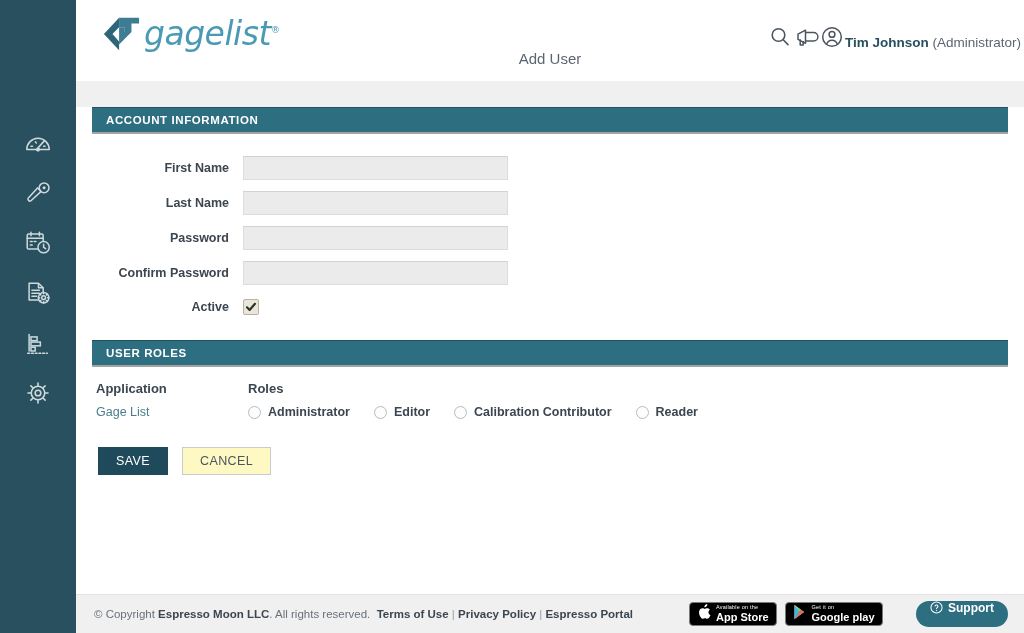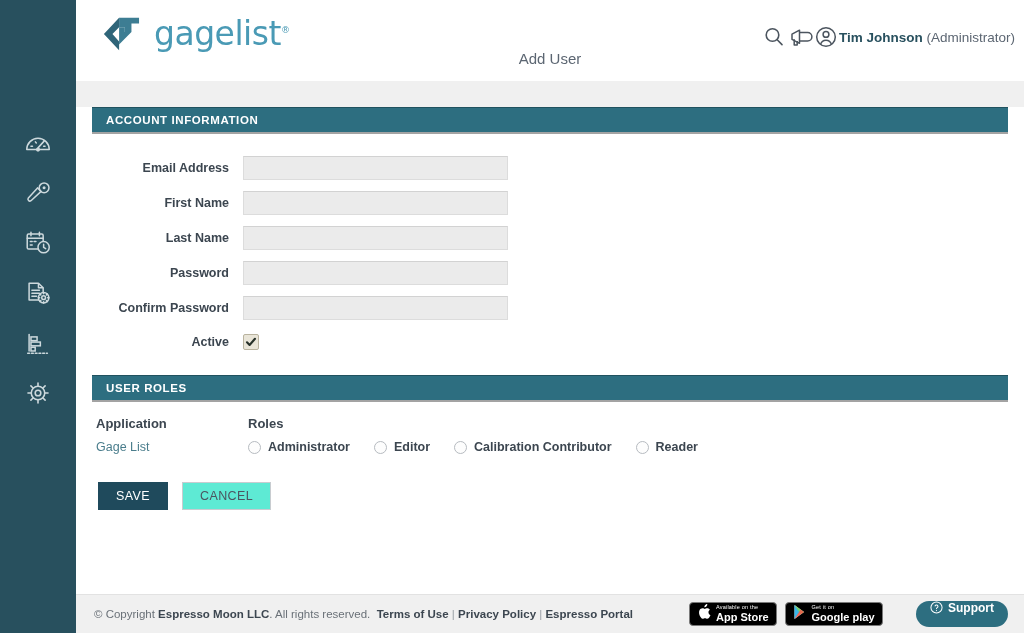--- a/index.html
+++ b/index.html
@@ -30,22 +30,23 @@
   .side-icon svg { display: block; }
 
   
   .topbar {
     position: absolute; left: 76px; top: 0;
     width: 948px; height: 81px;
     background: #ffffff;
   }
   .logo {
     position: absolute; left: 24px; top: 14px;
-    display: flex; align-items: center; gap: 12px;
-    cursor: pointer;
+    display: flex; align-items: center; gap: 2px;
+    cursor: pointer;
+    font-style: italic;
   }
   .logo-mark { width: 42px; height: 38px; display:block; }
   .logo-text {
     font-size: 33px;
     color: #4a9ab5;
     letter-spacing: -0.5px;
     font-weight: 400;
     position: relative;
     font-family: "DejaVu Sans", sans-serif;
   }
@@ -58,22 +59,22 @@
   .page-title {
     position: absolute;
     left: 0; right: 0; top: 50px;
     text-align: center;
     font-size: 15px;
     color: #5c6672;
     font-weight: 400;
   }
 
   .header-right {
-    position: absolute; right: 9px; top: 24px;
-    display: flex; align-items: center; 
+    position: absolute; right: 3px; top: 24px;
+    display: flex; align-items: flex-end; 
   }
   .hdr-icon { width: 26px; height: 26px; cursor: pointer; display:block; }
   .user-name {
     font-size: 13.5px; color: #28505e; white-space: nowrap;
     cursor: pointer;
   }
   .user-name b { font-weight: bold; }
   .user-role { color: #5c6672; font-weight: 400; }
 
   
@@ -172,21 +173,21 @@
     font-size: 12.5px;
     letter-spacing: 0.4px;
     display: flex; align-items: center; justify-content: center;
     cursor: pointer;
     font-family: "Liberation Sans", sans-serif;
   }
   .btn-save {
     background: #1f4a5c; color: #ffffff; border: 1px solid #1f4a5c;
   }
   .btn-cancel {
-    background: #5eead4; color: #4c5560; border: 1px solid #c8ccd0;
+    background: #fef9c3; color: #4c5560; border: 1px solid #c8ccd0;
   }
 
   
   .footer {
     position: absolute; left: 76px; top: 594px;
     width: 948px; height: 39px;
     background: #f0f0f0;
     border-top: 1px solid #e2e2e2;
     display: flex; align-items: center;
   }
@@ -349,24 +350,20 @@
 
   <div class="grey-band"></div>
 
   <main class="content">
     <div class="panel">
 
       <div class="section-bar">ACCOUNT INFORMATION</div>
 
       <div class="form-area">
 
-        <div class="form-row">
-          <div class="form-label">Email Address</div>
-          <input class="form-input" type="text" value="" style="">
-        </div>
 
         <div class="form-row">
           <div class="form-label">First Name</div>
           <input class="form-input" type="text" value="" style="">
         </div>
 
         <div class="form-row">
           <div class="form-label">Last Name</div>
           <input class="form-input" type="text" value="" style="">
         </div>

